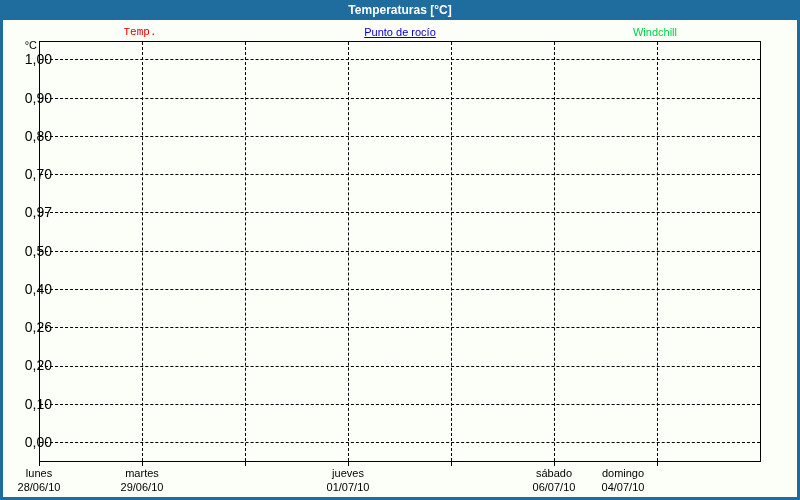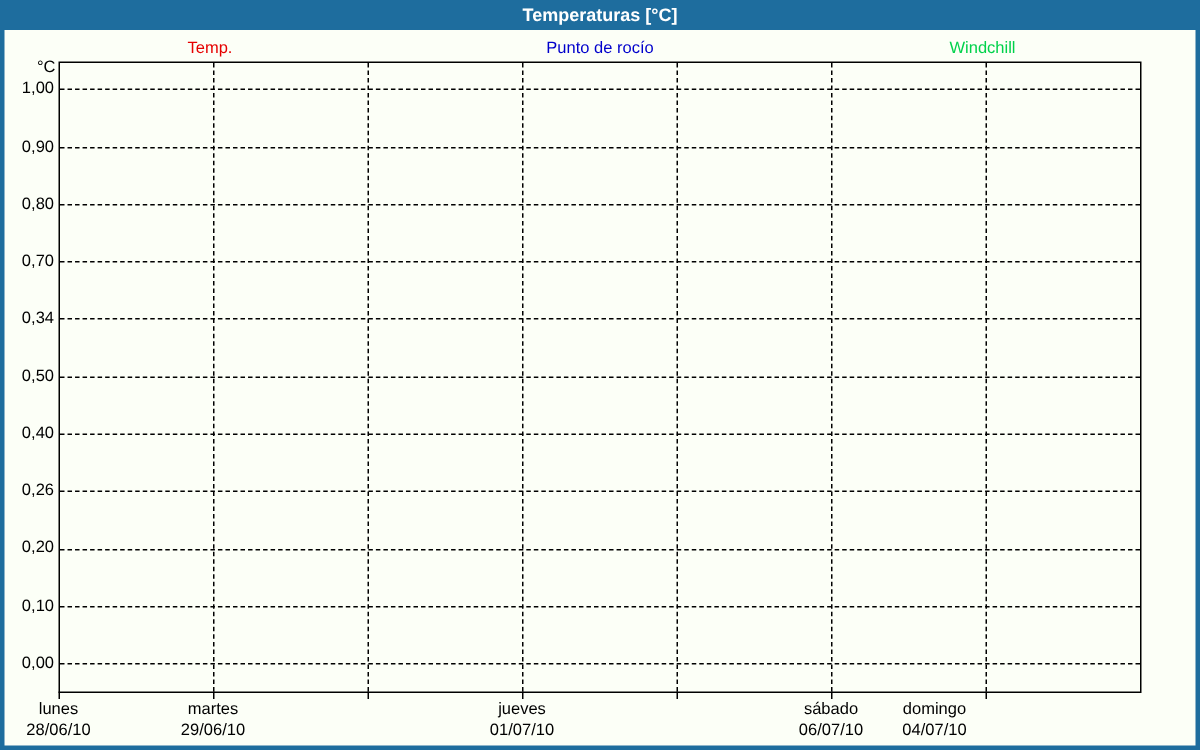--- a/index.html
+++ b/index.html
@@ -26,22 +26,22 @@
   }
   .hline {
     position:absolute; left:0; width:100%; height:0;
     border-top:1px dashed #000000;
   }
   .vline {
     position:absolute; top:0; height:100%; width:0;
     border-left:1px dashed #000000;
   }
   .ylab {
-    position:absolute; left:0; width:36px; height:14px; line-height:14px;
-    text-align:right; font-size:11px; color:#000000;
+    position:absolute; left:16px; width:36px; height:14px; line-height:14px;
+    text-align:right; font-size:14px; color:#000000;
   }
   .unit-label {
     position:absolute; left:0; top:38px; width:37px; height:14px; line-height:14px;
     text-align:right; font-size:11px; color:#000000;
   }
   .xtick {
     position:absolute; top:461px; width:0; height:5px;
     border-left:1px solid #000000;
   }
   .xlab {
@@ -51,22 +51,22 @@
 </style>
 </head>
 <body>
 
 <div class="frame">
 
   <div class="titlebar">
     <span>Temperaturas [°C]</span>
   </div>
 
-  <span class="legend-item" style="left: 140px; color: rgb(230, 0, 0);">Temp.</span>
-  <span class="legend-item" style="left: 400px; color: rgb(0, 0, 204);">Punto de rocío</span>
+  <span class="legend-item" style="left: 140px; color: rgb(230, 0, 0); font-family: Liberation Mono, monospace;">Temp.</span>
+  <span class="legend-item" style="left: 400px; color: rgb(0, 0, 204); text-decoration: underline;">Punto de rocío</span>
   <span class="legend-item" style="left: 655px; color: rgb(0, 210, 75);">Windchill</span>
 
   <div class="unit-label">°C</div>
 
   <div class="plot">
     <div class="hline" style="top:17px"></div>
     <div class="hline" style="top:56px"></div>
     <div class="hline" style="top:94px"></div>
     <div class="hline" style="top:132px"></div>
     <div class="hline" style="top:170px"></div>
@@ -81,21 +81,21 @@
     <div class="vline" style="left:308px"></div>
     <div class="vline" style="left:411px"></div>
     <div class="vline" style="left:514px"></div>
     <div class="vline" style="left:617px"></div>
   </div>
 
   <div class="ylab" style="top:52px">1,00</div>
   <div class="ylab" style="top:91px">0,90</div>
   <div class="ylab" style="top:129px">0,80</div>
   <div class="ylab" style="top:167px">0,70</div>
-  <div class="ylab" style="top:205px">0,34</div>
+  <div class="ylab" style="top:205px">0,97</div>
   <div class="ylab" style="top:244px">0,50</div>
   <div class="ylab" style="top:282px">0,40</div>
   <div class="ylab" style="top:320px">0,26</div>
   <div class="ylab" style="top:358px">0,20</div>
   <div class="ylab" style="top:397px">0,10</div>
   <div class="ylab" style="top:435px">0,00</div>
 
   <div class="xtick" style="left:39px"></div>
   <div class="xtick" style="left:142px"></div>
   <div class="xtick" style="left:245px"></div>

